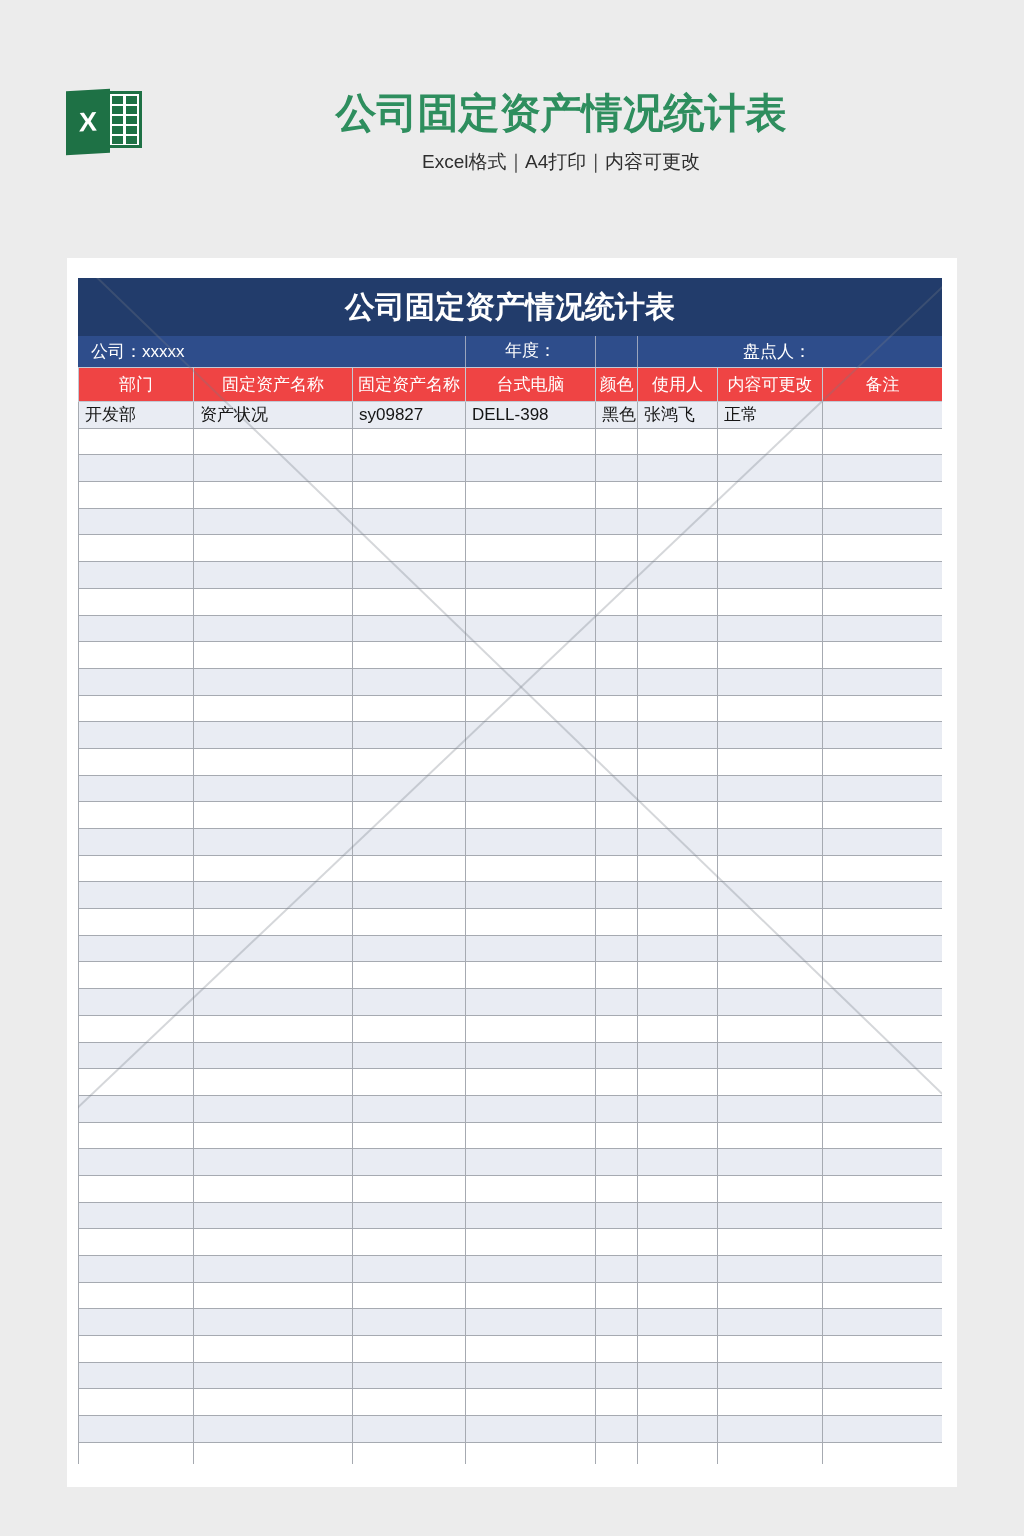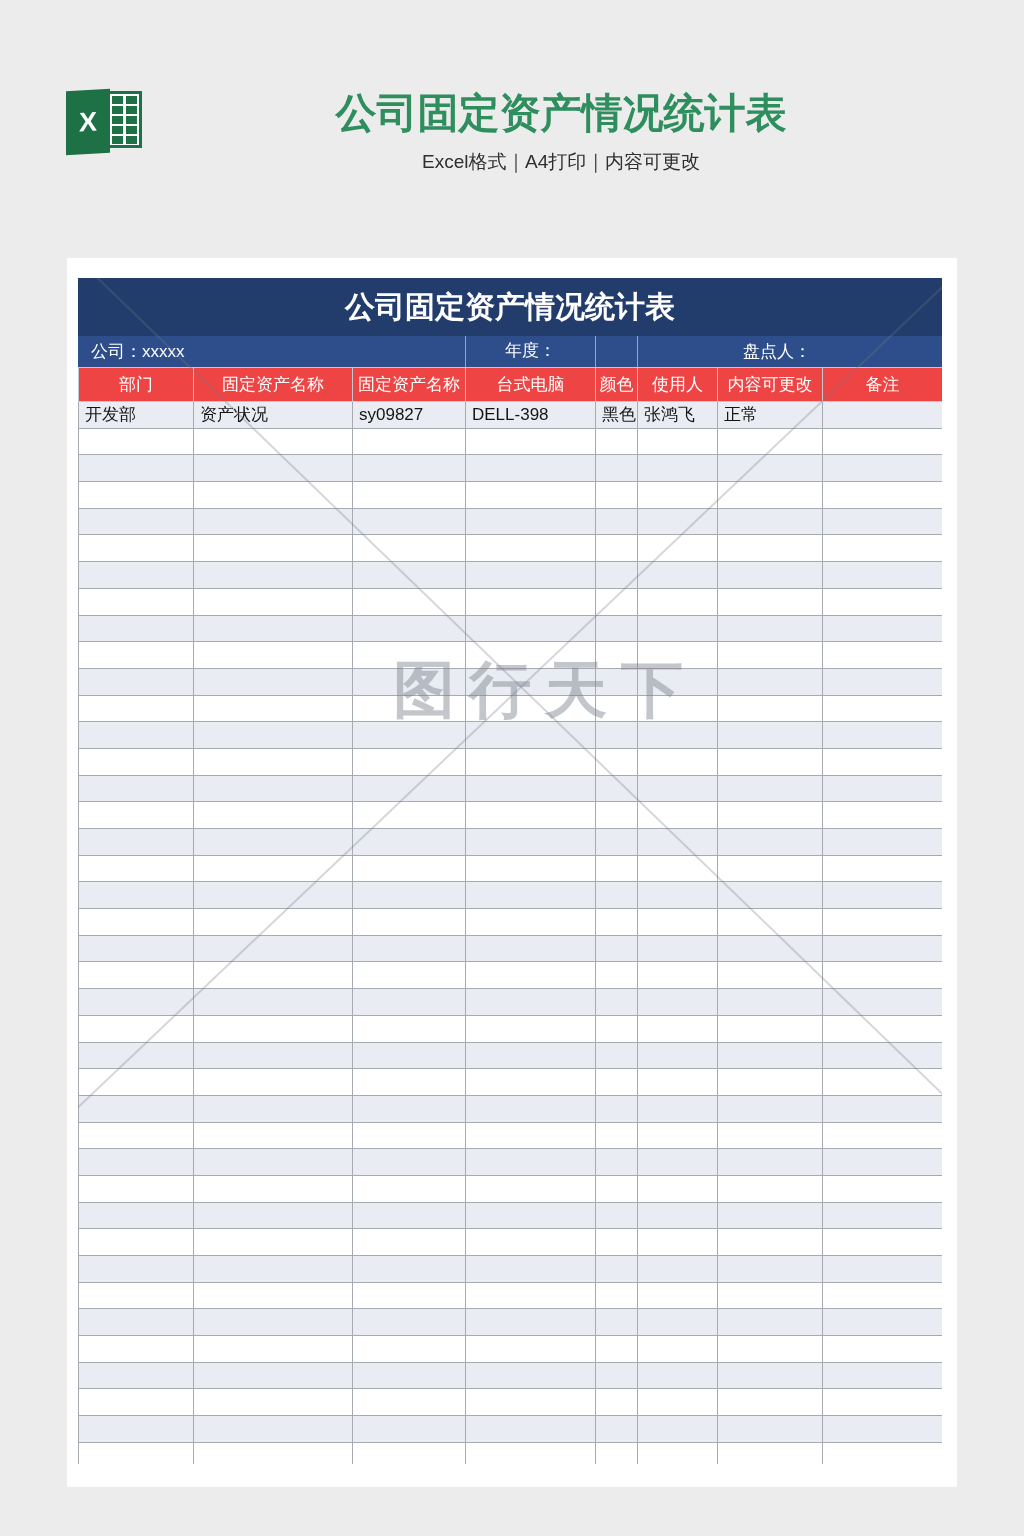--- a/index.html
+++ b/index.html
@@ -520,15 +520,14 @@
             <td></td>
             <td></td>
             <td></td>
             <td></td>
             <td></td>
           </tr>
         </tbody>
     </table>
     <div class="wm-line wm-line-a"></div>
     <div class="wm-line wm-line-b"></div>
-    <div class="wm-text">图行天下</div>
   </div>
 </div>
 
 </body></html>

